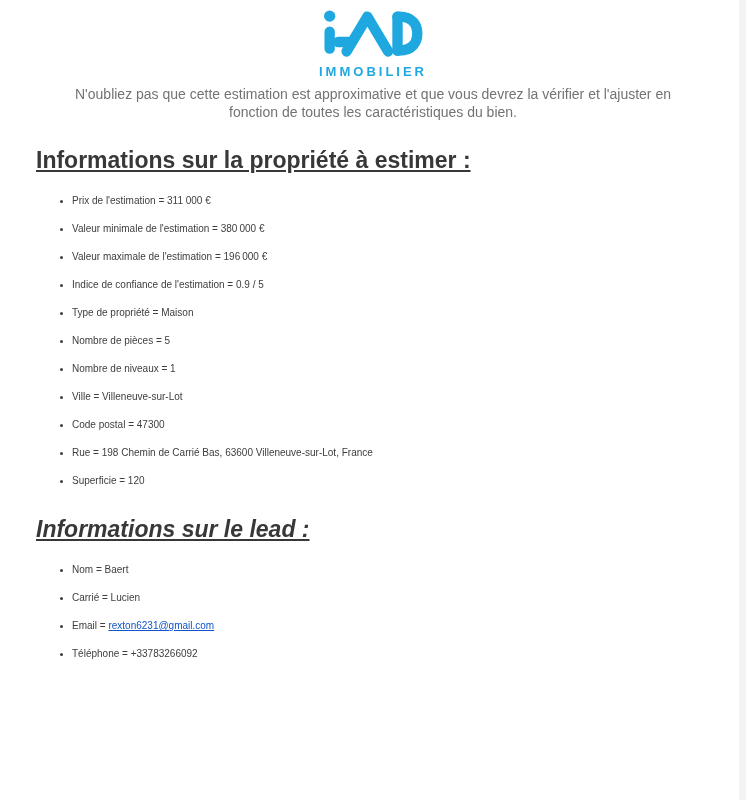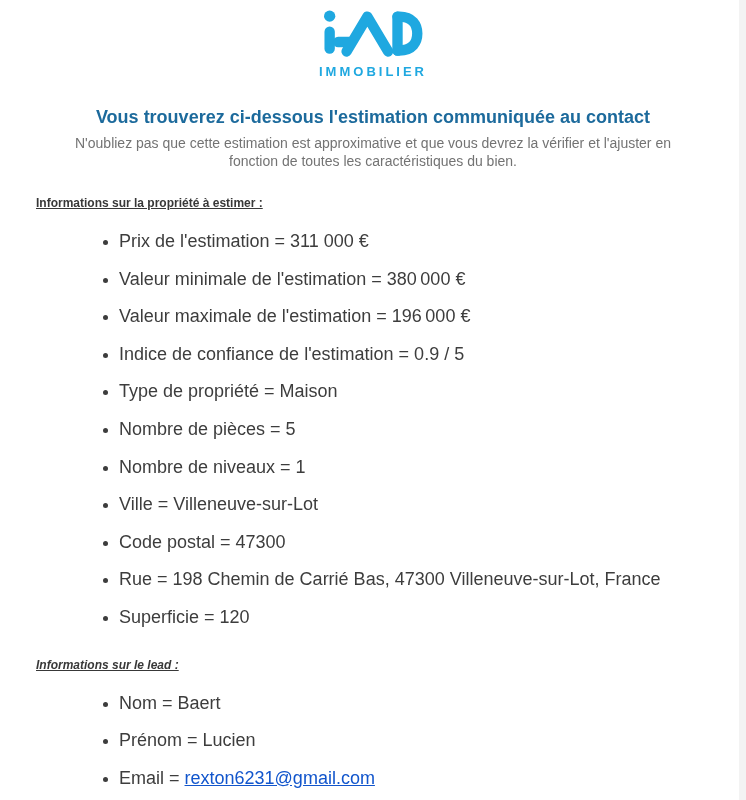--- a/index.html
+++ b/index.html
@@ -48,40 +48,39 @@
   .subtitle {
     margin: 7px auto 0;
     max-width: 620px;
     text-align: center;
     font-size: 14px;
     line-height: 1.25;
     color: #737373;
   }
   .section-title {
     margin: 26px 0 0 36px;
-    font-size: 12px;
+    font-size: 23px;
     font-weight: 700;
     text-decoration: underline;
     color: #383838;
   }
   .section-title.lead {
     margin-top: 29px;
     font-style: italic;
   }
   ul.info-list {
     margin: 21px 0 0 36px;
     padding-left: 36px;
     list-style: disc;
   }
   ul.info-list li {
-    font-size: 18px;
+    font-size: 10px;
     line-height: 1.2;
     color: #3d3d3d;
     margin-bottom: 16px;
-    margin-left: 47px;
   }
   ul.info-list li::marker {
     color: #3d3d3d;
     font-size: 0.85em;
   }
   a.email-link {
     color: #1155cc;
   }
 </style>
 </head>
@@ -96,43 +95,42 @@
         <path d="M16,34 L28,34"></path>
         <path d="M25,44 L47,7 L69,44"></path>
         <path d="M79,7 L79,43"></path>
         <path d="M79,7 L81,7 C95,7 100,16 100,25 C100,34 95,43 81,43 L79,43"></path>
       </g>
       <circle cx="7" cy="6.5" r="6" fill="#1fa8e0"></circle>
     </svg>
     <div class="brand-wordmark">IMMOBILIER</div>
   </div>
 
-  <h1 class="main-title">Vous trouverez ci-dessous l'estimation communiquée au contact</h1>
 
   <p class="subtitle">N'oubliez pas que cette estimation est approximative et que vous devrez la vérifier et l'ajuster en fonction de toutes les caractéristiques du bien.</p>
 
   <h2 class="section-title">Informations sur la propriété à estimer :</h2>
 
   <ul class="info-list">
     <li>Prix de l'estimation = 311 000 €</li>
     <li>Valeur minimale de l'estimation = 380 000 €</li>
     <li>Valeur maximale de l'estimation = 196 000 €</li>
     <li>Indice de confiance de l'estimation = 0.9 / 5</li>
     <li>Type de propriété = Maison</li>
     <li>Nombre de pièces = 5</li>
     <li>Nombre de niveaux = 1</li>
     <li>Ville = Villeneuve-sur-Lot</li>
     <li>Code postal = 47300</li>
-    <li>Rue = 198 Chemin de Carrié Bas, 47300 Villeneuve-sur-Lot, France</li>
+    <li>Rue = 198 Chemin de Carrié Bas, 63600 Villeneuve-sur-Lot, France</li>
     <li>Superficie = 120</li>
   </ul>
 
   <h2 class="section-title lead">Informations sur le lead :</h2>
 
   <ul class="info-list">
     <li>Nom = Baert</li>
-    <li>Prénom = Lucien</li>
+    <li>Carrié = Lucien</li>
     <li><span>Email = </span><a href="#" class="email-link">rexton6231@gmail.com</a></li>
     <li>Téléphone = +33783266092</li>
   </ul>
 
   <div class="scroll-strip"></div>
 </div>
 
 </body></html>

